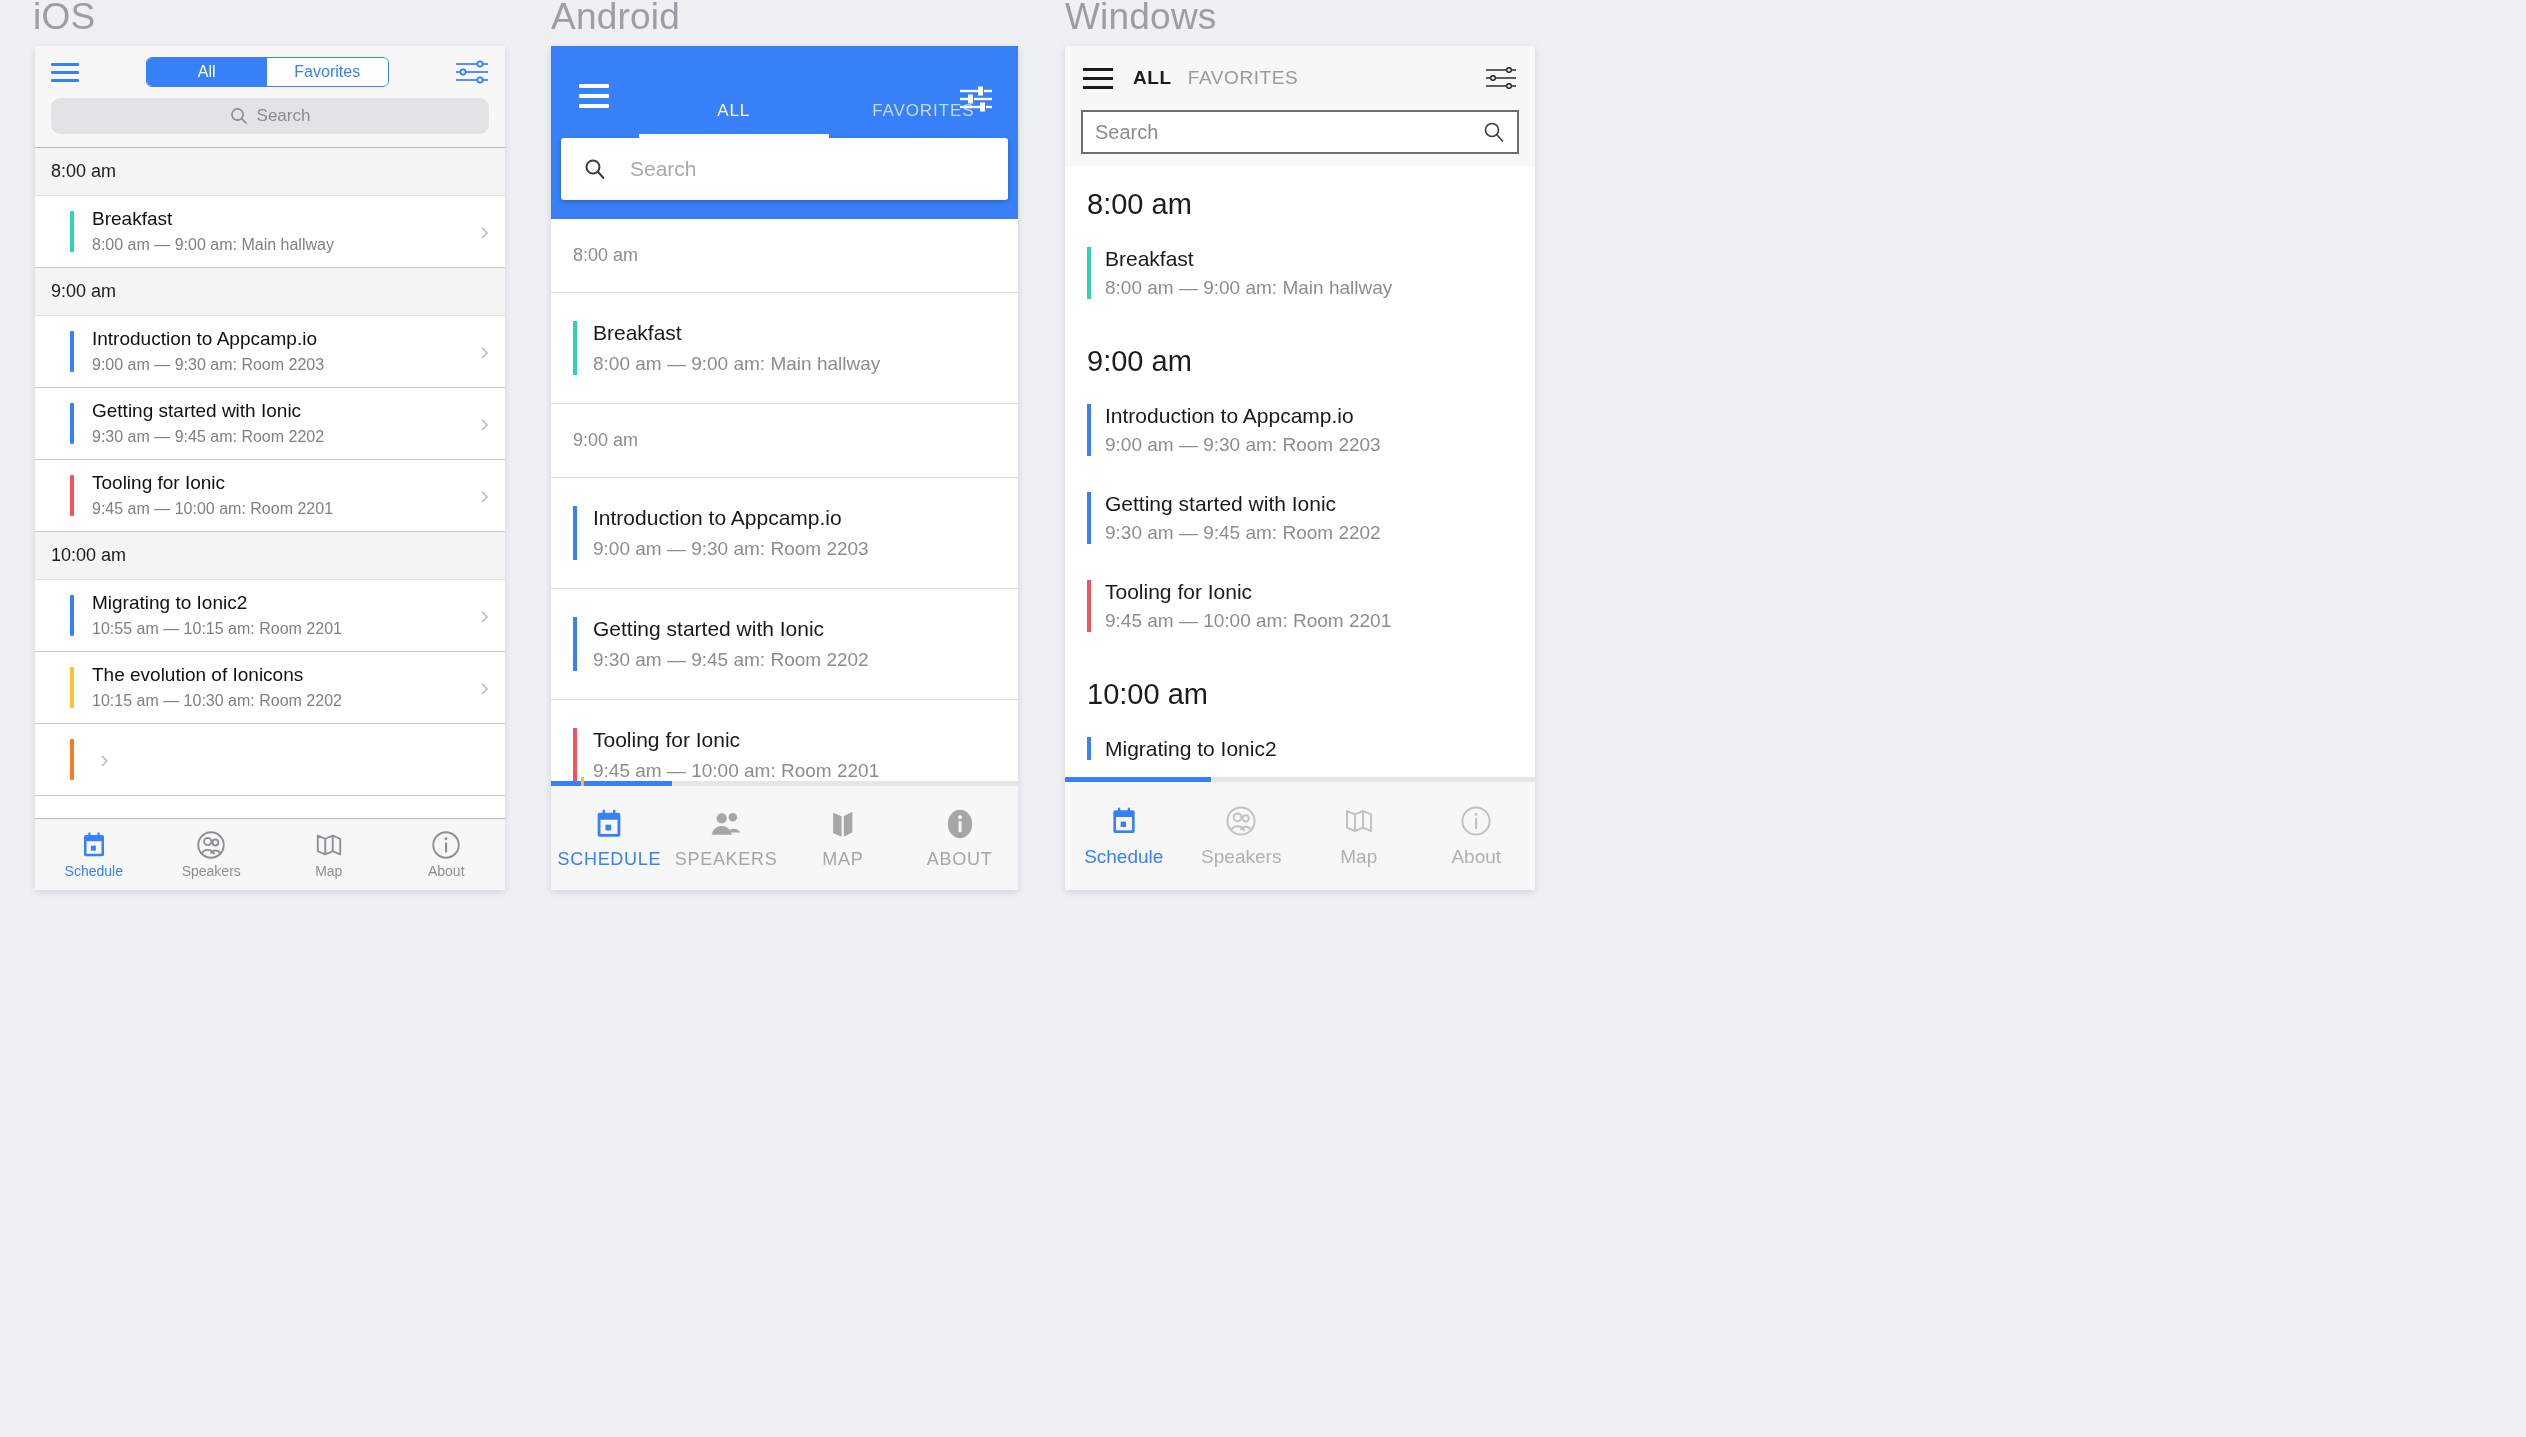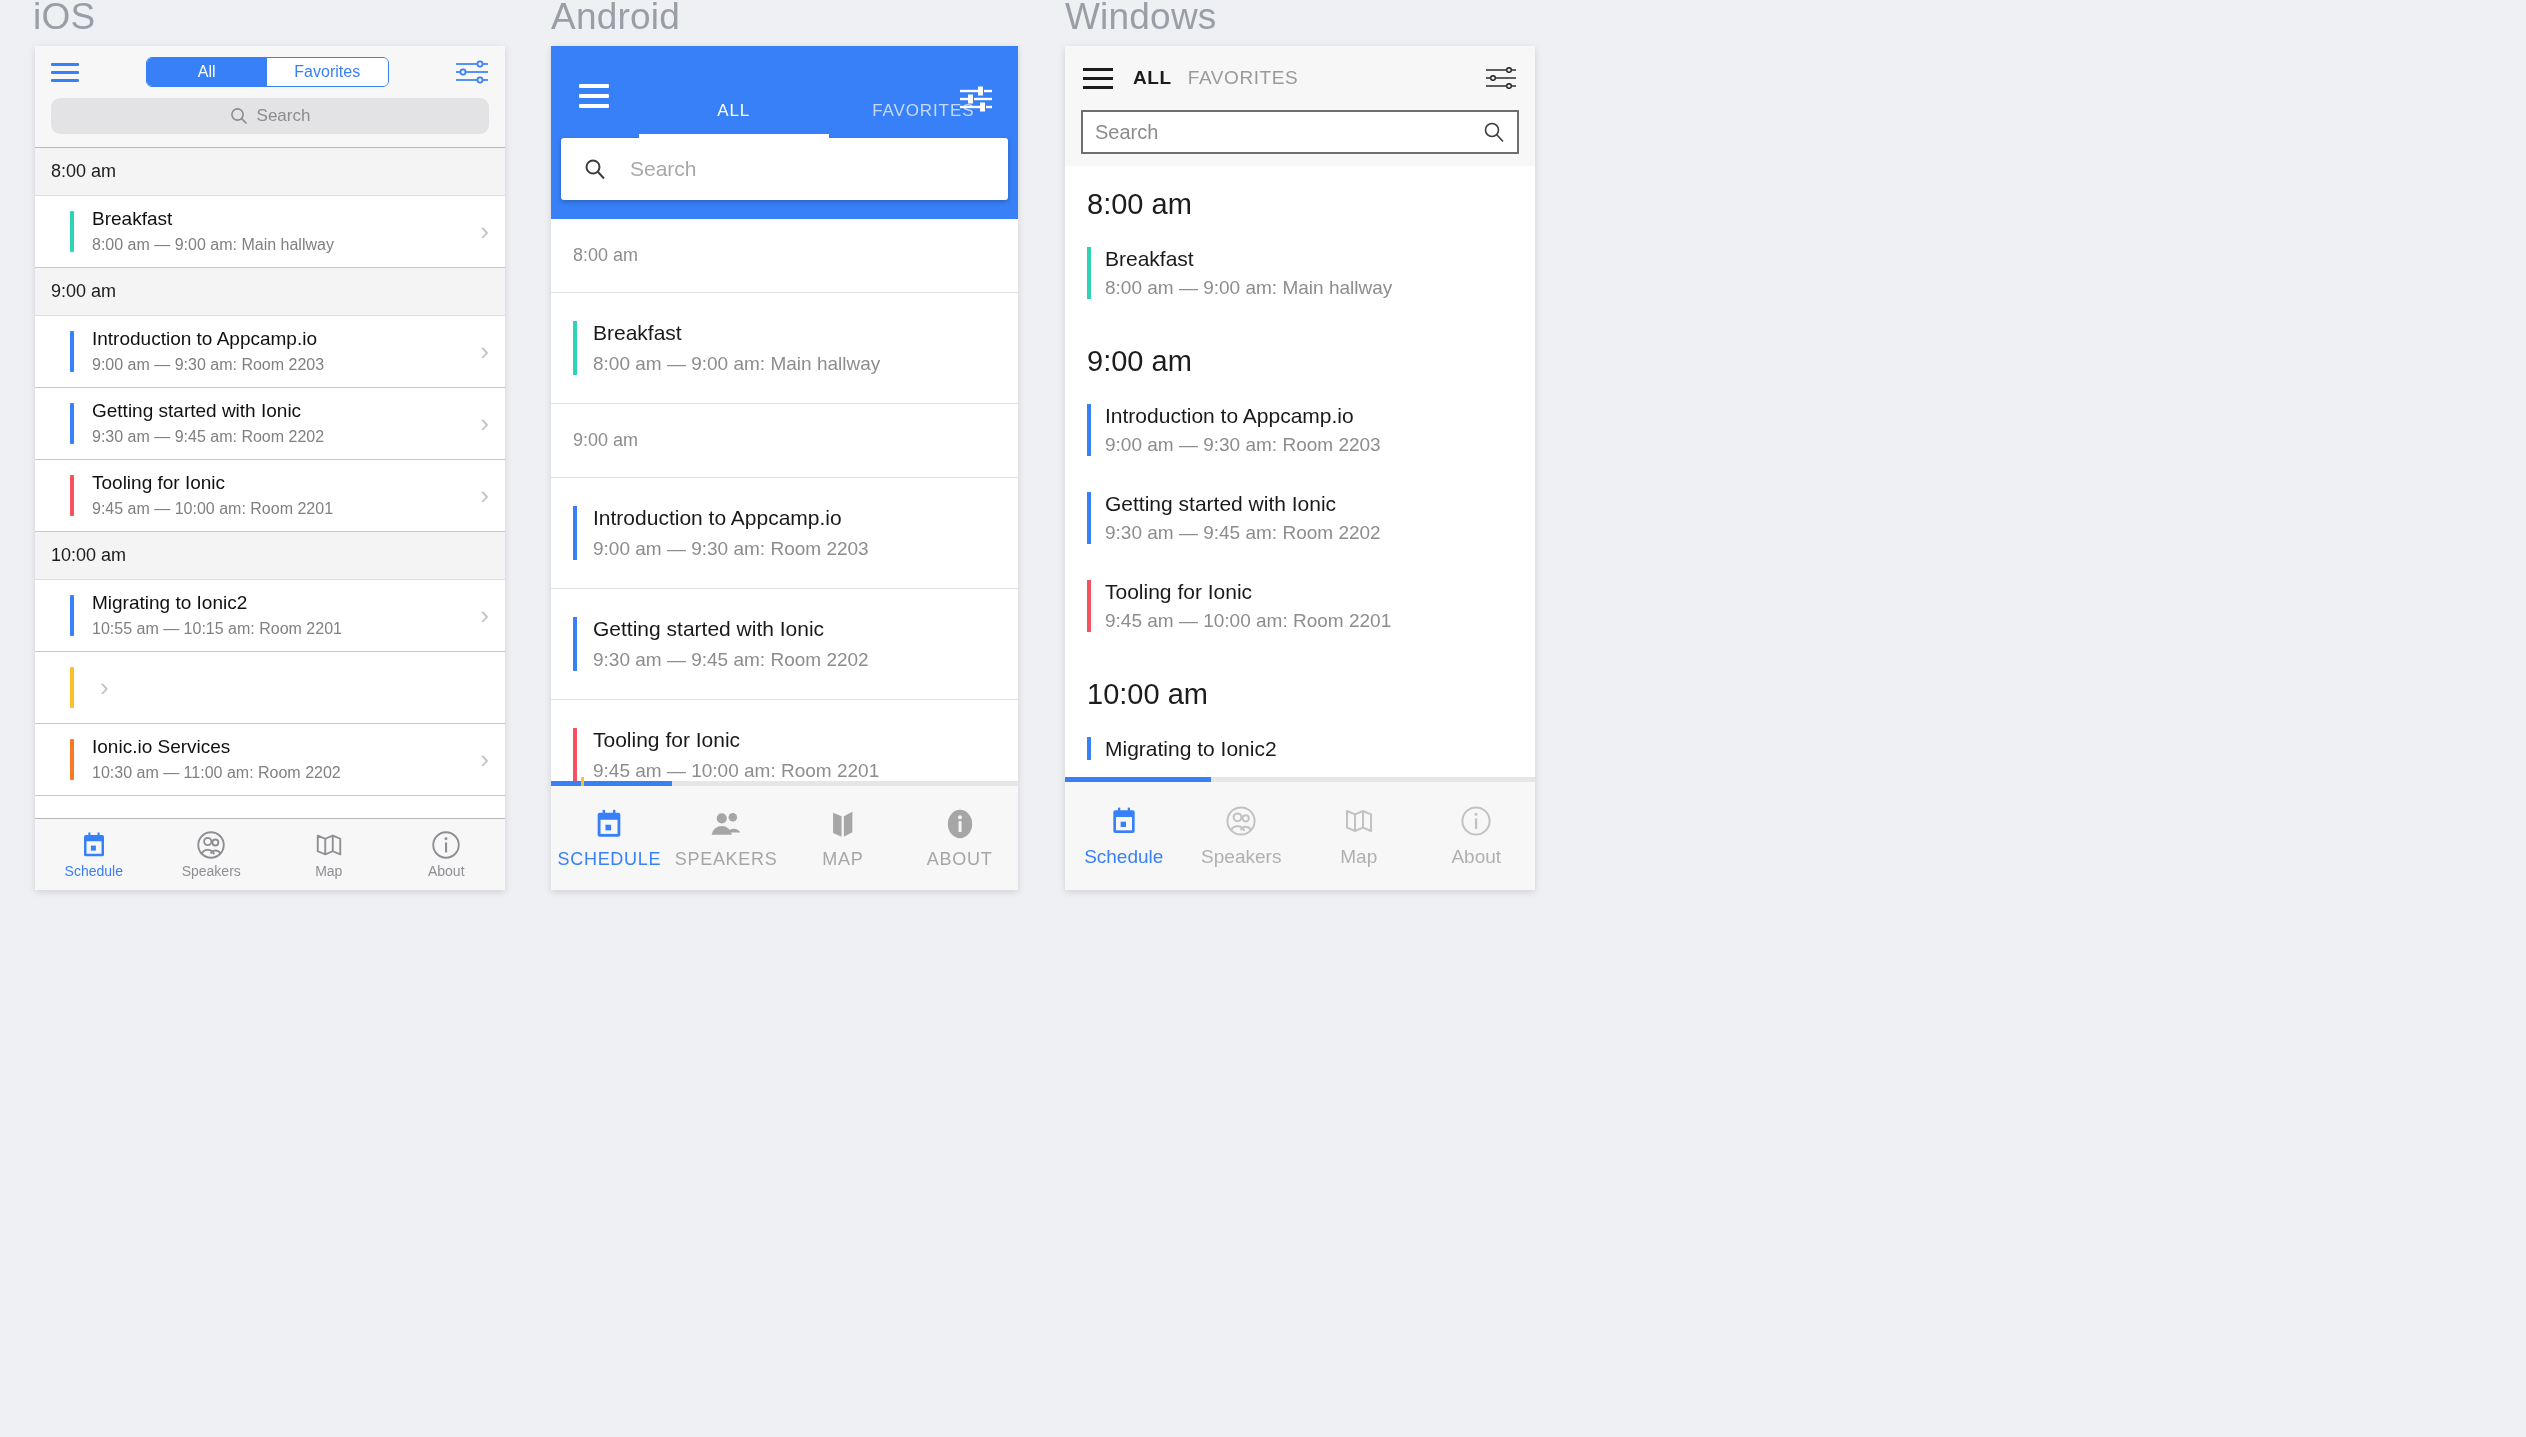--- a/index.html
+++ b/index.html
@@ -264,28 +264,28 @@
         <div class="ios-item">
           <div class="ios-bar" style="background:#3880f7"></div>
        <div class="ios-txt">
          <div class="ios-title">Migrating to Ionic2</div>
          <div class="ios-sub">10:55 am — 10:15 am: Room 2201</div>
        </div>
        <div class="ios-chev">›</div>
         </div>
         <div class="ios-item">
           <div class="ios-bar" style="background:#fbc02d"></div>
+       <div class="ios-txt">
+         <div class="ios-title">The evolution of Ionicons</div>
+         <div class="ios-sub">10:15 am — 10:30 am: Room 2202</div>
+       </div>
        <div class="ios-chev">›</div>
         </div>
         <div class="ios-item">
           <div class="ios-bar" style="background:#fa7921"></div>
-       <div class="ios-txt">
-         <div class="ios-title">Ionic.io Services</div>
-         <div class="ios-sub">10:30 am — 11:00 am: Room 2202</div>
-       </div>
        <div class="ios-chev">›</div>
         </div>
       </div>
     <div class="ios-tabbar" id="ios-tabbar">
         <div class="ios-tab active">
           <span>
             <svg viewBox="0 0 24 24" width="30" height="30">
       <rect x="4" y="4" width="16" height="17" rx="1.5" fill="#3880f7"></rect>
       <rect x="6" y="9" width="12" height="10" fill="#f7f7f8"></rect>
       <rect x="9.5" y="12.5" width="4" height="4" fill="#3880f7"></rect>

